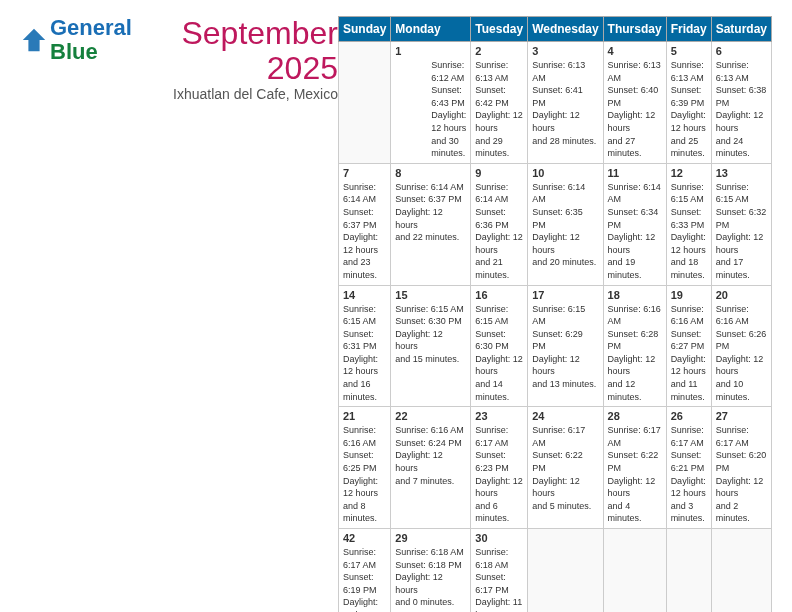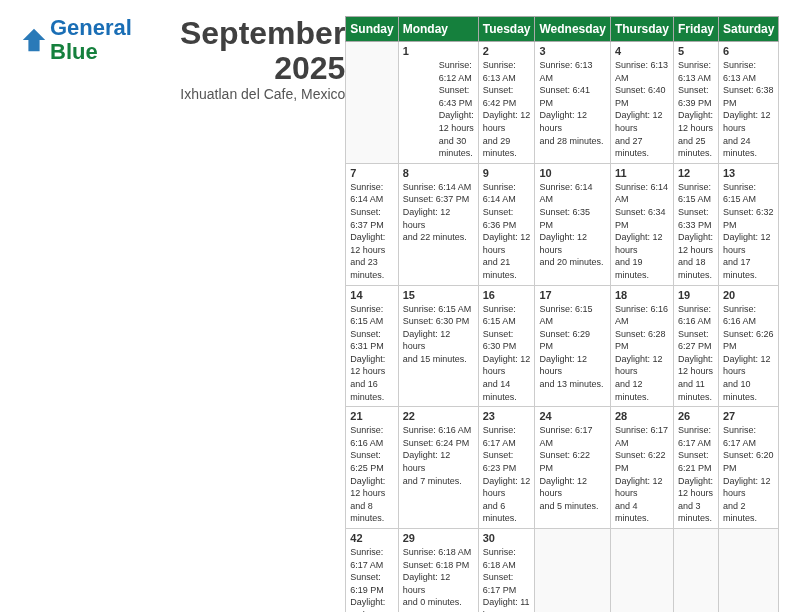--- a/index.html
+++ b/index.html
@@ -38,36 +38,36 @@
     .logo-icon {
       width: 28px;
       height: 28px;
       margin-right: 2px;
     }
     .title-block {
       text-align: right;
     }
     .month-title {
       font-size: 32px;
-      font-weight: bold;
-      color: #404040;
+      font-weight: normal;
+      color: #be185d;
       line-height: 1.1;
       margin-left: 48px;
     }
     .location {
       font-size: 14px;
       color: #555;
     }
     .calendar-table {
       width: 100%;
       border-collapse: collapse;
       flex: 1;
     }
     .calendar-table th {
-      background-color: #15803d;
+      background-color: #0369a1;
       color: #fff;
       font-size: 12px;
       font-weight: bold;
       padding: 5px 4px;
       text-align: left;
       border: 1px solid #aaa;
     }
     .calendar-table td {
       border: 1px solid #ccc;
       vertical-align: top;

